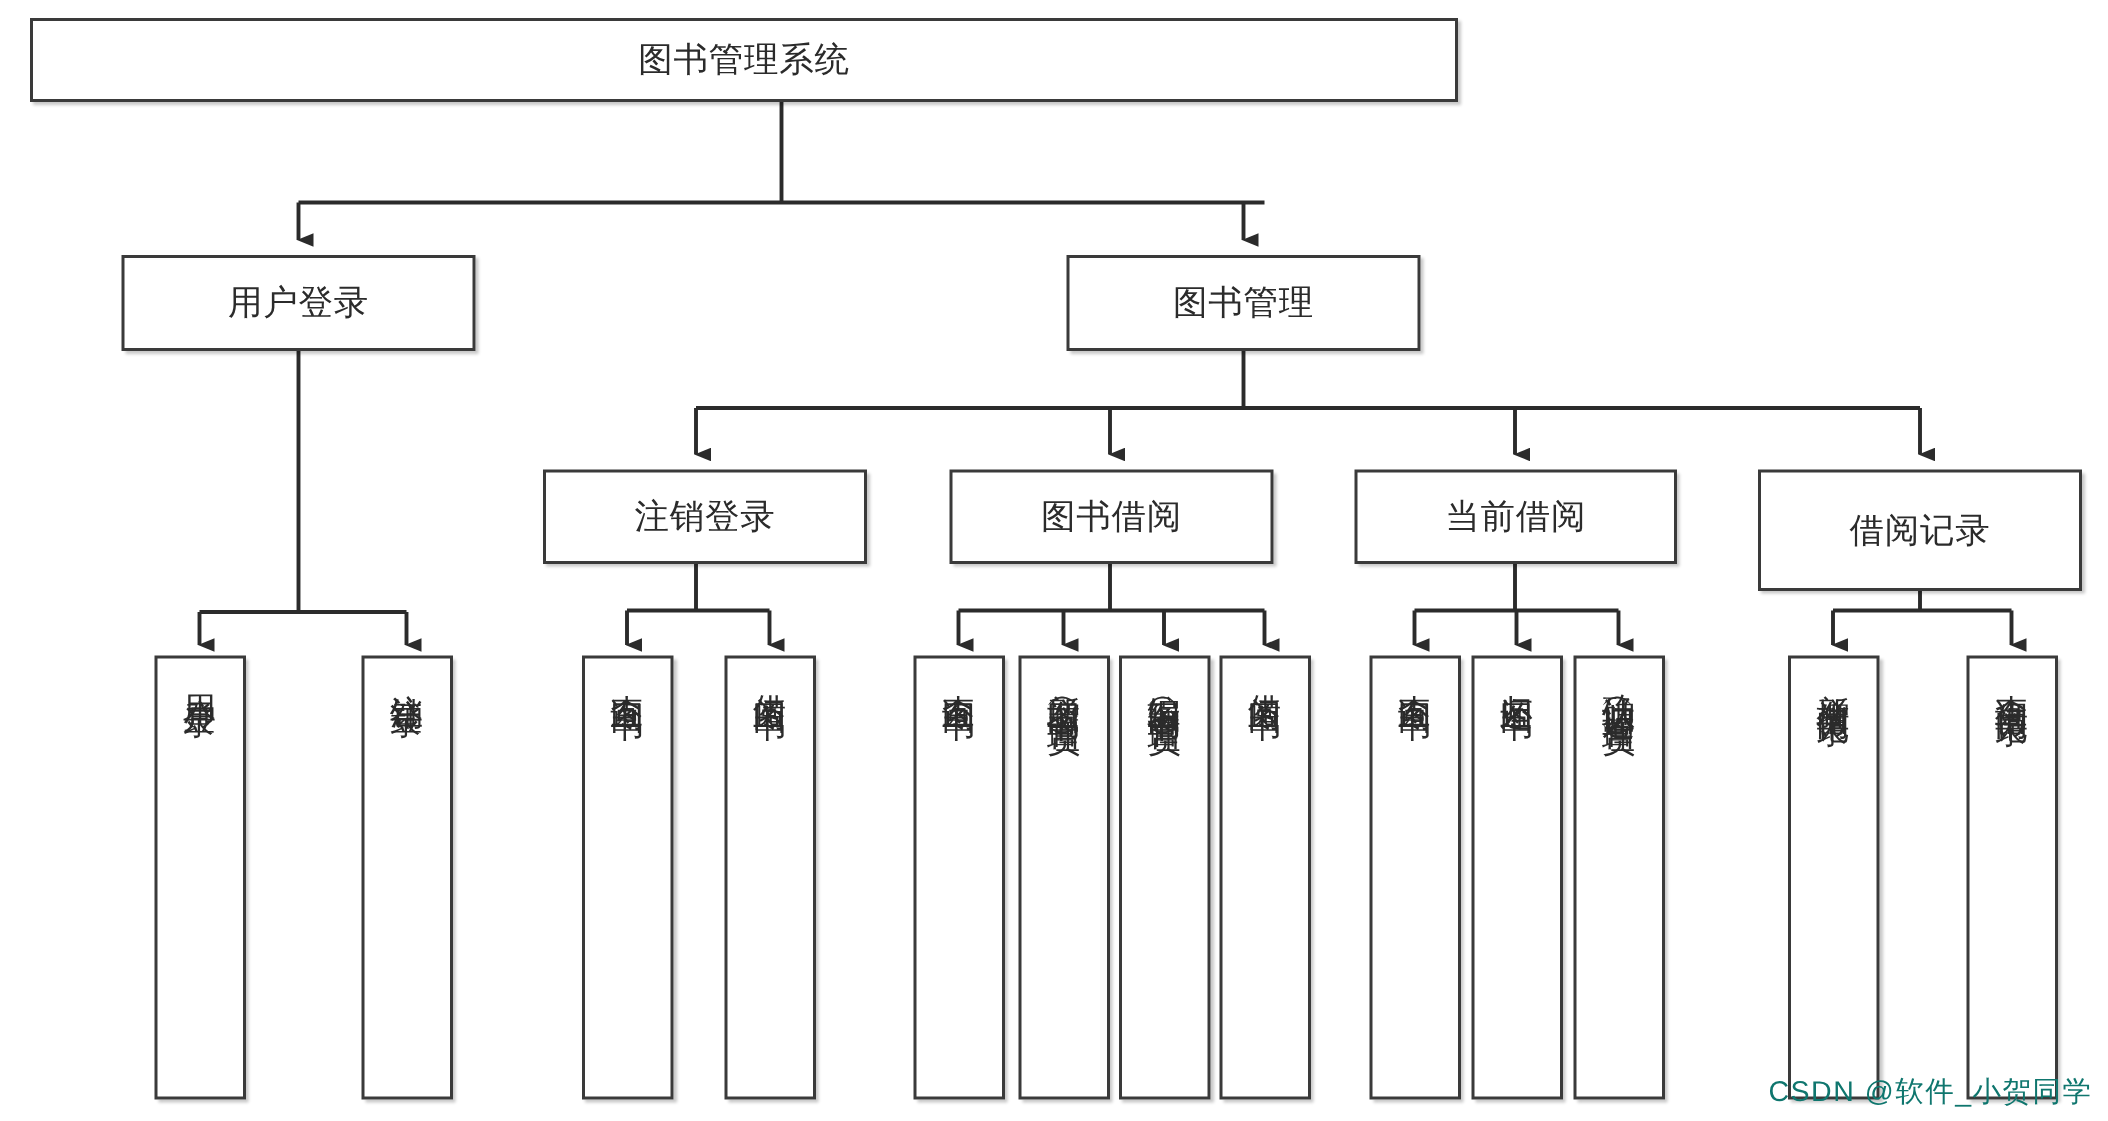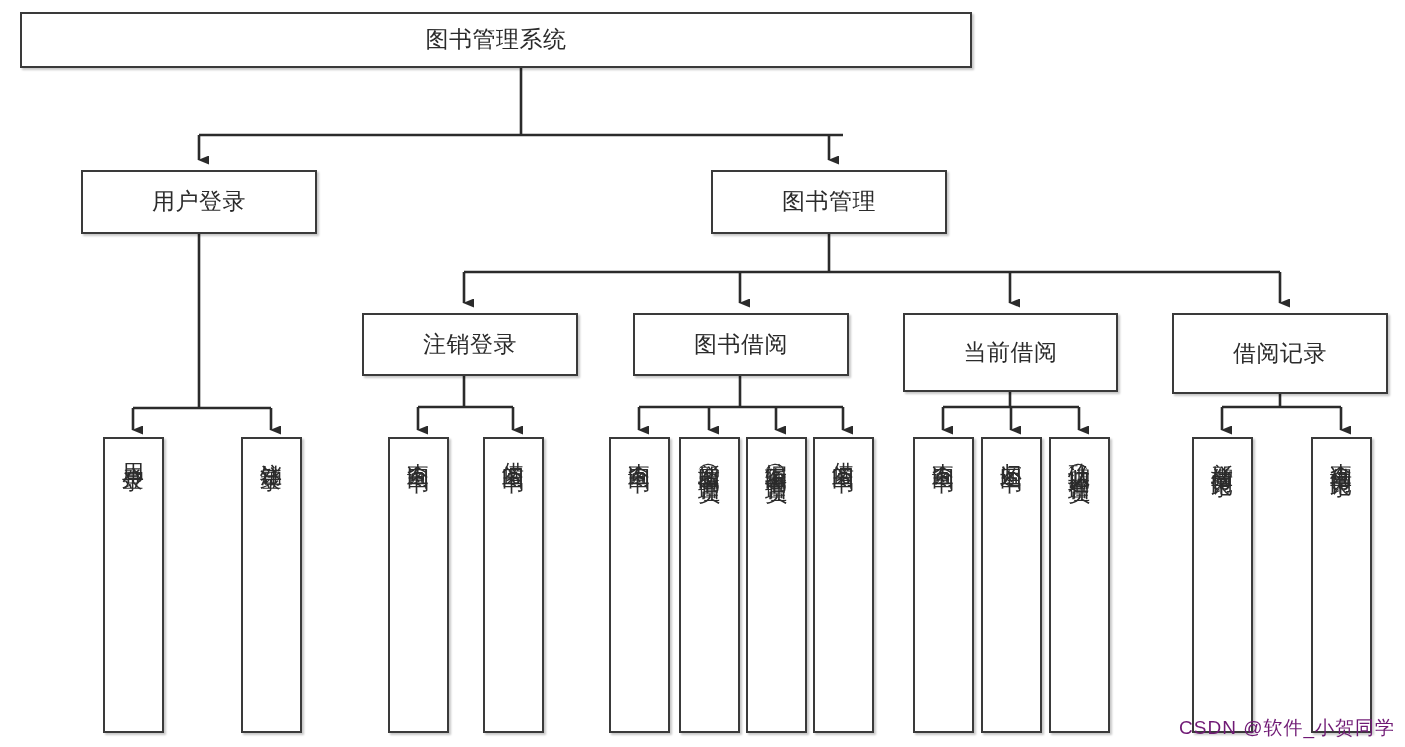--- a/index.html
+++ b/index.html
@@ -59,21 +59,21 @@
   }
   .node.root .node-label,
   .node.mid .node-label {
     font-size: 23px;
   }
   #watermark {
     position: absolute;
     right: 10px;
     bottom: 6px;
     font-size: 19px;
-    color: #701a75;
+    color: #0f766e;
     letter-spacing: 1px;
     white-space: nowrap;
     pointer-events: none;
   }
 </style>
 </head>
 <body>
 
 <div id="canvas">
 
@@ -137,21 +137,21 @@
   <div class="node mid" style="left:711px; top:170px; width:236px; height:64px;">
     <span class="node-label">图书管理</span>
   </div>
 
   <div class="node mid" style="left:362px; top:313px; width:216px; height:63px;">
     <span class="node-label">注销登录</span>
   </div>
   <div class="node mid" style="left:633px; top:313px; width:216px; height:63px;align-items:center;">
     <span class="node-label">图书借阅</span>
   </div>
-  <div class="node mid" style="left:903px; top:313px; width:215px; height:79px;">
+  <div class="node mid" style="left:903px; top:313px; width:215px; height:63px;">
     <span class="node-label">当前借阅</span>
   </div>
   <div class="node mid" style="left:1172px; top:313px; width:216px; height:81px;">
     <span class="node-label">借阅记录</span>
   </div>
 
   <div class="node leaf" style="left:103px; top:437px; width:61px; height:296px;">
     <span class="node-label">用户登录</span>
   </div>
   <div class="node leaf" style="left:241px; top:437px; width:61px; height:296px;">

